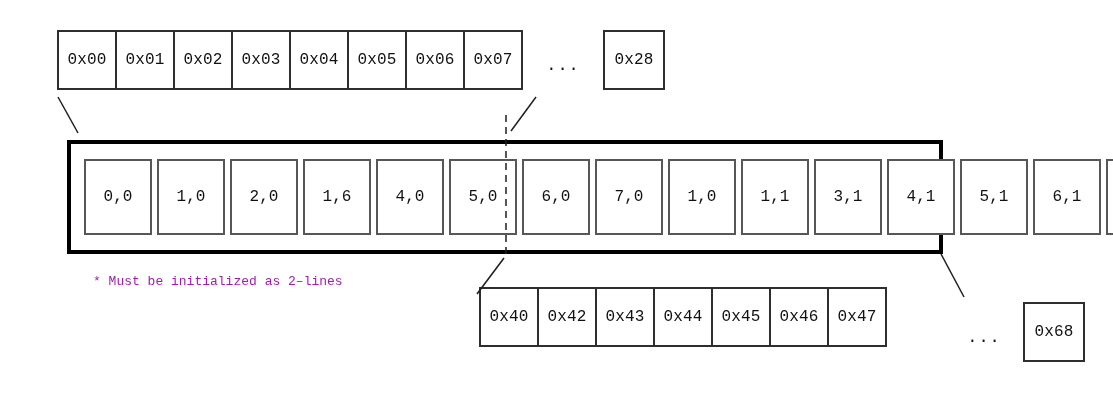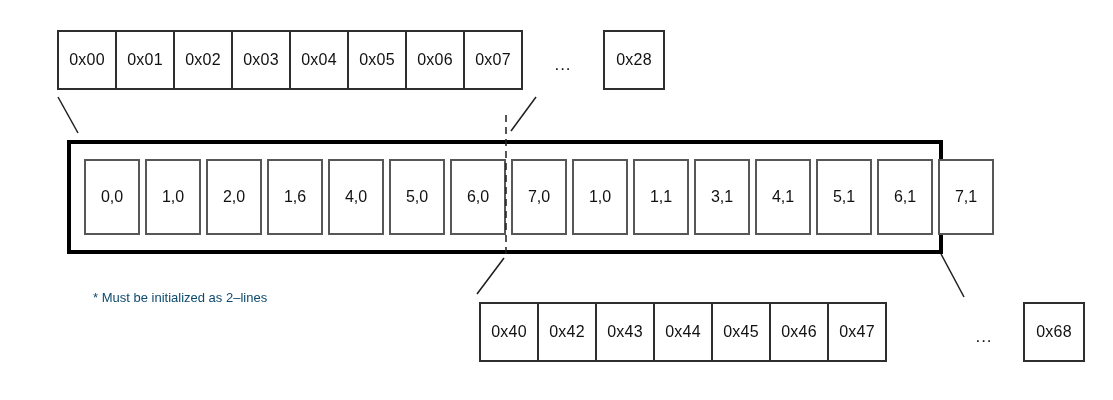--- a/index.html
+++ b/index.html
@@ -1,21 +1,21 @@
 <!DOCTYPE html>
 <html><head>
 <meta charset="utf-8">
 <style>
   html, body { margin: 0; padding: 0; background: #ffffff; }
   .canvas {
     position: relative;
     width: 1113px;
     height: 400px;
     background: #ffffff;
-    font-family: Liberation Sans, sans-serif;
+    font-family: Liberation Mono, monospace;
     color: #111111;
     overflow: hidden;
   }
   
   .hex-row {
     position: absolute;
     display: flex;
   }
   .hex-cell {
     width: 60px;
@@ -57,37 +57,37 @@
     height: 114px;
     box-sizing: border-box;
     border: 4px solid #000000;
     background: #ffffff;
     display: flex;
     align-items: center;
     padding-left: 13px;
     gap: 5px;
   }
   .inner-cell {
-    width: 56px;
+    width: 68px;
     height: 76px;
     box-sizing: border-box;
     border: 2px solid #575757;
     background: #ffffff;
     display: flex;
     align-items: center;
     justify-content: center;
     font-size: 16px;
     flex: 0 0 auto;
   }
   .note {
     position: absolute;
     left: 93px;
-    top: 290px;
+    top: 274px;
     font-size: 13px;
-    color: #0c4a6e;
+    color: #a21caf;
     white-space: nowrap;
   }
   .connector-layer {
     position: absolute;
     left: 0; top: 0;
     width: 1113px;
     height: 400px;
     pointer-events: none;
   }
 </style>
@@ -124,21 +124,21 @@
       <div class="inner-cell">1,1</div>
       <div class="inner-cell">3,1</div>
       <div class="inner-cell">4,1</div>
       <div class="inner-cell">5,1</div>
       <div class="inner-cell">6,1</div>
       <div class="inner-cell">7,1</div>
     </div>
 
   <div class="note">* Must be initialized as 2–lines</div>
 
-  <div class="hex-row" style="left:479px; top:302px;justify-content:space-between;">
+  <div class="hex-row" style="left:479px; top:287px;justify-content:space-between;">
       <div class="hex-cell">0x40</div>
       <div class="hex-cell">0x42</div>
       <div class="hex-cell">0x43</div>
       <div class="hex-cell">0x44</div>
       <div class="hex-cell">0x45</div>
       <div class="hex-cell">0x46</div>
       <div class="hex-cell">0x47</div>
     </div>
 
   <div class="ellipsis" style="left:962px; top:302px;">...</div>

